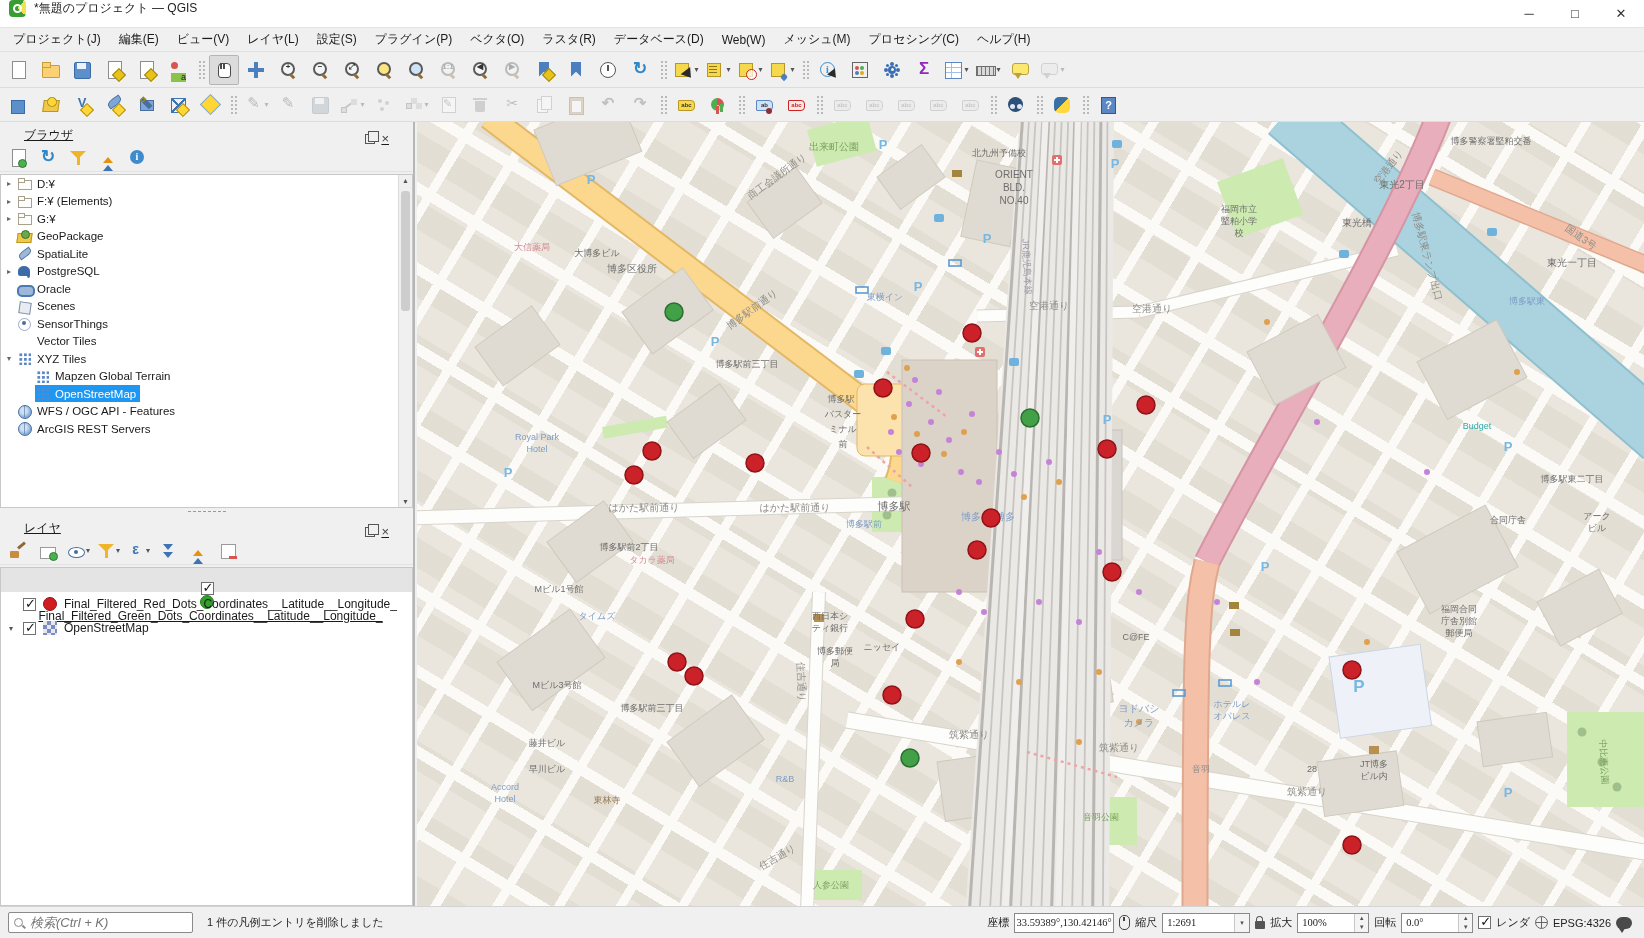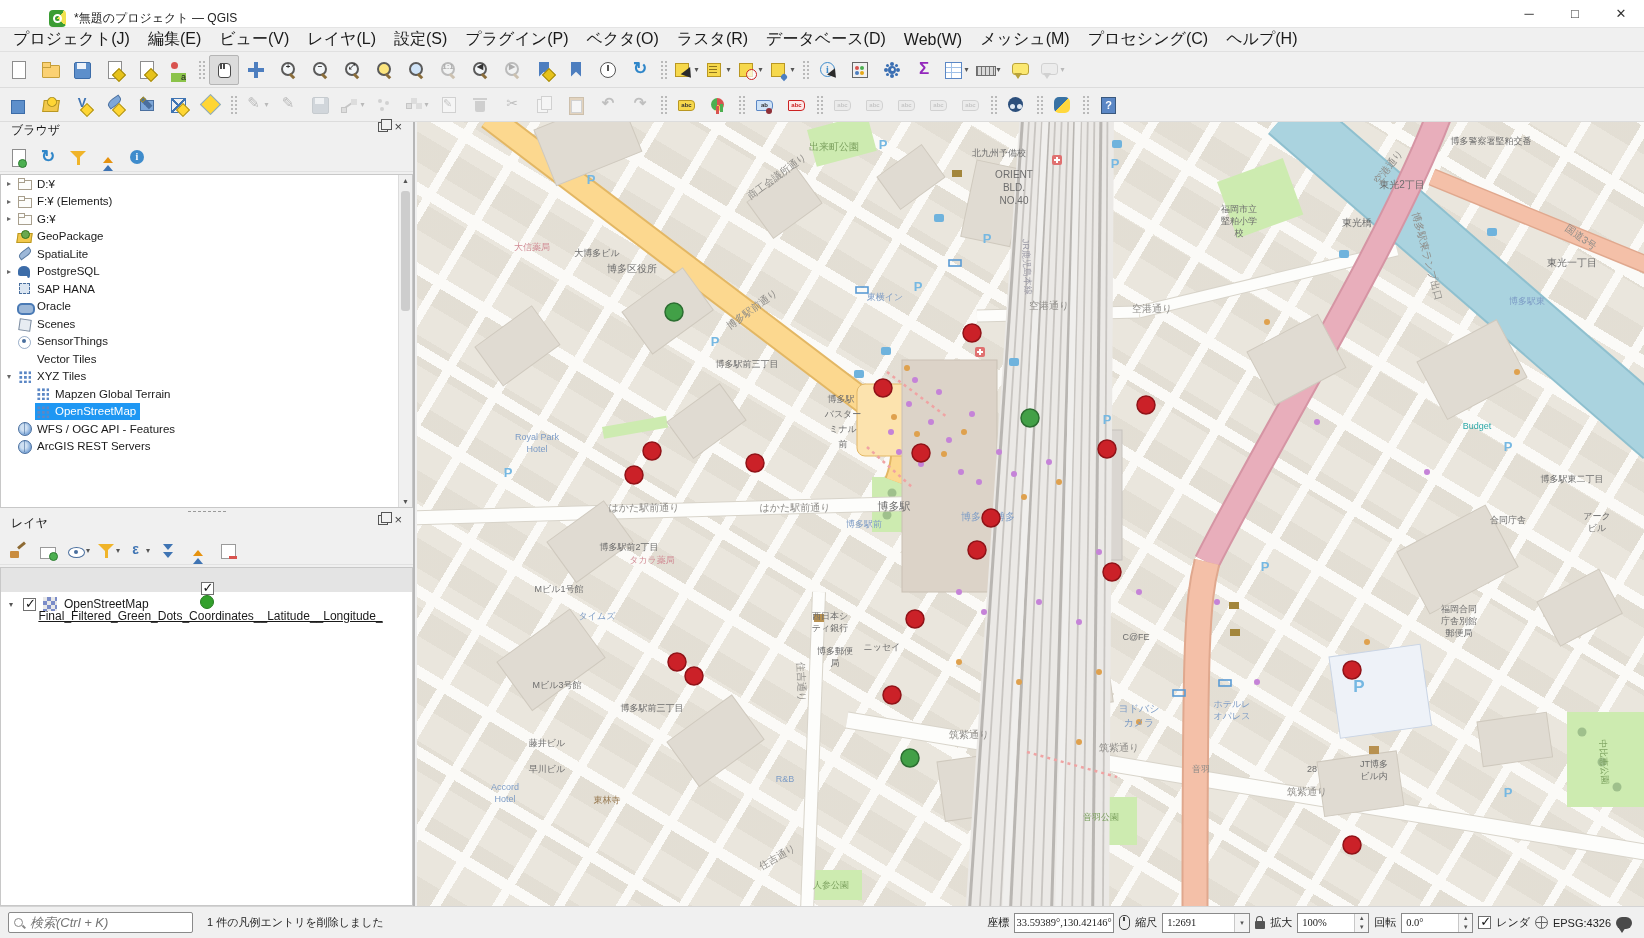--- a/index.html
+++ b/index.html
@@ -1,28 +1,28 @@
 <!DOCTYPE html>
 <html><head>
 <meta charset="utf-8">
 <style>
 html,body{margin:0;padding:0;background:#444;}
 *{box-sizing:border-box;}
 .app{width:1644px;height:938px;position:relative;background:#f0f0f0;
   font-family:"Liberation Sans","DejaVu Sans",sans-serif;font-size:12px;color:#222;overflow:hidden;}
 
-.titlebar{height:28px;background:#fff;display:flex;align-items:flex-end;border-bottom:1px solid #e4e4e4;padding-left:40px;}
+.titlebar{height:28px;background:#fff;display:flex;align-items:flex-start;border-bottom:1px solid #e4e4e4;}
 .qlogo{width:17px;height:17px;margin:0 8px 0 9px;border-radius:4px;background:conic-gradient(from 40deg,#f0e24f 0 90deg,#3a9d33 90deg 360deg);position:relative;}
 .qlogo:after{content:"";position:absolute;inset:4px;border-radius:50%;border:2.5px solid #fff;}
 .tit{font-size:12px;color:#222;}
 .wbtns{margin-left:auto;display:flex;height:100%;}
 .wbtn{width:46px;height:100%;display:flex;align-items:center;justify-content:center;font-size:13px;color:#333;}
 
 .menubar{height:24px;background:#f0f0f0;display:flex;align-items:center;padding-left:4px;border-bottom:1px solid #e0e0e0;}
-.mitem{padding:3px 9px;font-size:16px;color:#1a1a1a;}
+.mitem{padding:3px 9px;font-size:12px;color:#1a1a1a;}
 
 .toolbar{height:36px;background:#f0f0f0;display:flex;align-items:center;padding-left:2px;border-bottom:1px solid #dcdcdc;}
 .toolbar2{height:34px;}
 .grip{width:8px;height:22px;margin:0 3px;background-image:radial-gradient(#b9b9b9 1px,transparent 1.2px);background-size:4px 4px;background-position:1px 1px;}
 button.tb{border:1px solid transparent;background:transparent;width:30px;height:30px;padding:0;margin:0 1px;display:inline-flex;align-items:center;justify-content:center;position:relative;}
 button.tb.on{background:#dcdcdc;border-color:#b5b5b5;border-radius:2px;}
 button.tb.dis{opacity:.35;}
 .dd{font-size:8px;color:#555;margin-left:1px;}
 
 .ic{width:20px;height:20px;position:relative;display:inline-block;}
@@ -120,21 +120,21 @@
 .k-eps:before{content:"ε";position:absolute;left:0;top:0;width:100%;text-align:center;font-size:14px;font-weight:bold;color:#3f74b3;}
 .k-expand:before{content:"";position:absolute;left:5px;top:3px;border:5px solid transparent;border-top:6px solid #3f74b3;}
 .k-expand:after{content:"";position:absolute;left:5px;top:11px;border:5px solid transparent;border-top:6px solid #3f74b3;}
 .k-collapse:before{content:"";position:absolute;left:5px;top:4px;border:5px solid transparent;border-bottom:6px solid #e6920e;}
 .k-collapse:after{content:"";position:absolute;left:5px;top:12px;border:5px solid transparent;border-bottom:6px solid #3f74b3;}
 .k-remove:before{content:"";position:absolute;left:3px;top:3px;width:13px;height:13px;background:#fff;border:1px solid #9a9a9a;}
 .k-remove:after{content:"";position:absolute;right:1px;bottom:2px;width:8px;height:3px;background:#d9534f;}
 .k-info:before{content:"i";position:absolute;left:2px;top:2px;width:14px;height:14px;border-radius:50%;background:#3f8ccc;color:#fff;font-weight:bold;font-size:10px;text-align:center;line-height:14px;font-family:"Liberation Serif",serif;}
 
 .dock{position:absolute;left:0;top:122px;width:415px;bottom:32px;background:#f0f0f0;border-right:2px solid #b6b6b6;}
-.panel-head{height:22px;display:flex;align-items:flex-start;padding:0 11px;font-size:12px;color:#1a1a1a;}
+.panel-head{height:22px;display:flex;align-items:flex-end;padding:0 24px;font-size:12px;color:#1a1a1a;text-decoration:underline;}
 .phbtns{margin-left:auto;display:flex;gap:6px;align-items:center;}
 .pfloat{width:10px;height:10px;border:1.4px solid #555;position:relative;}
 .pfloat:after{content:"";position:absolute;left:2px;top:-4px;width:9px;height:9px;border:1.4px solid #555;background:#f0f0f0;}
 .pclose{font-size:13px;color:#444;line-height:10px;}
 .panel-tools{height:28px;display:flex;align-items:center;gap:2px;padding:0 4px;border-bottom:1px solid #e2e2e2;}
 .panel-tools button.tb{width:26px;height:26px;}
 .treebox{position:absolute;left:0;right:0;top:52px;bottom:0;background:#fff;border:1px solid #c8c8c8;overflow:hidden;}
 .browser .treebox{bottom:0;}
 .trow{height:17.5px;display:flex;align-items:center;font-size:11.5px;color:#1a1a1a;white-space:nowrap;}
 .texp{width:16px;text-align:center;font-size:8px;color:#666;flex:0 0 16px;}
@@ -523,25 +523,20 @@
               <span class="bico b-feather"></span>
               <span>SpatiaLite</span>
             </div>
             <div class="trow">
               <span class="texp">▸</span>
               <span class="bico b-pg"></span>
               <span>PostgreSQL</span>
             </div>
             <div class="trow">
               <span class="texp"></span>
-              <span class="bico b-hana"></span>
-              <span>SAP HANA</span>
-            </div>
-            <div class="trow">
-              <span class="texp"></span>
               <span class="bico b-oracle"></span>
               <span>Oracle</span>
             </div>
             <div class="trow">
               <span class="texp"></span>
               <span class="bico b-cube"></span>
               <span>Scenes</span>
             </div>
             <div class="trow">
               <span class="texp"></span>
@@ -630,20 +625,26 @@
             <span class="ic k-remove"></span>
           </button>
         </div>
       <div class="treebox" style="top:52px;">
         <div id="llist">
             <div class="lrow sel">
               <span class="lexp"></span>
               <span class="cb"></span>
               <span class="sym g"></span>
               <span style="text-decoration: underline;">Final_Filtered_Green_Dots_Coordinates__Latitude__Longitude_</span>
+            </div>
+            <div class="lrow">
+              <span class="lexp"></span>
+              <span class="cb"></span>
+              <span class="sym r"></span>
+              <span>Final_Filtered_Red_Dots_Coordinates__Latitude__Longitude_</span>
             </div>
             <div class="lrow">
               <span class="lexp">▾</span>
               <span class="cb"></span>
               <span class="sym osm"></span>
               <span>OpenStreetMap</span>
             </div>
           </div>
       </div>
     </div>

